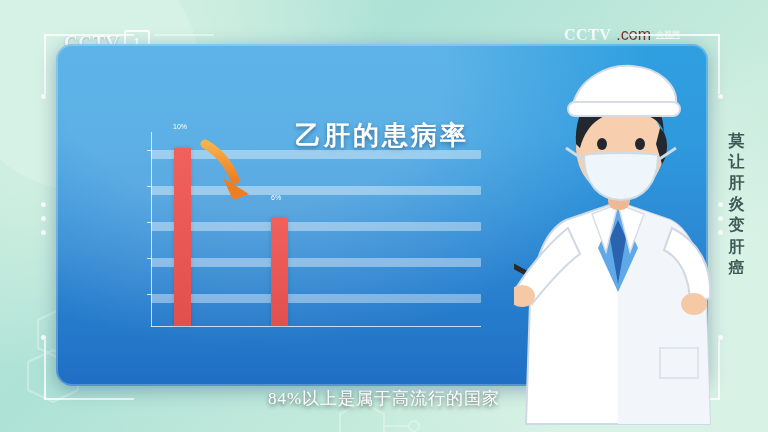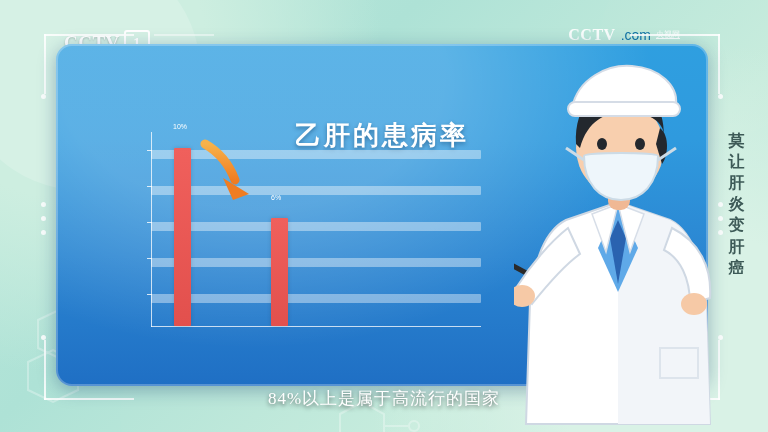--- a/index.html
+++ b/index.html
@@ -19,21 +19,21 @@
   
   .cctv-logo{position:absolute;left:64px;top:30px;display:flex;align-items:center;gap:4px;}
   .cctv-text{font-family:"Liberation Serif",serif;font-weight:bold;font-size:19px;color:#ffffff;letter-spacing:.5px;
     text-shadow:0 1px 2px rgba(0,0,0,.25);}
   .cctv-one{width:22px;height:22px;border:2px solid #ffffff;border-radius:3px;display:flex;align-items:center;justify-content:center;
     font-family:"Liberation Serif",serif;font-size:15px;font-weight:bold;color:#fff;}
   .cctv-sub{position:absolute;left:78px;top:55px;font-size:12px;color:#ffffff;letter-spacing:5px;
     text-shadow:0 1px 2px rgba(0,0,0,.2);}
   .cctv-watermark{position:absolute;right:88px;top:26px;display:flex;align-items:center;gap:5px;opacity:.92;}
   .wm-main{font-family:"Liberation Serif",serif;font-weight:bold;font-size:16px;color:#ffffff;letter-spacing:.5px;}
-  .wm-dotcom{font-size:14px;color:#0369a1;}
+  .wm-dotcom{font-size:16px;color:#7f1d1d;}
   .wm-cn{font-size:8px;color:#ffffff;line-height:1.05;text-decoration:underline;}
 
   
   .frame{position:absolute;left:44px;top:34px;width:676px;height:366px;pointer-events:none;}
   .frame .line{position:absolute;background:#ffffff;opacity:.85;}
   .corner-dot{position:absolute;width:5px;height:5px;border-radius:50%;background:#ffffff;opacity:.9;}
 
   
   .board{position:absolute;left:56px;top:44px;width:652px;height:342px;border-radius:16px;
     background:linear-gradient(180deg,#2f9fe0 0%,#2f9ade 28%,#2b86d2 62%,#1f6fc4 100%);

